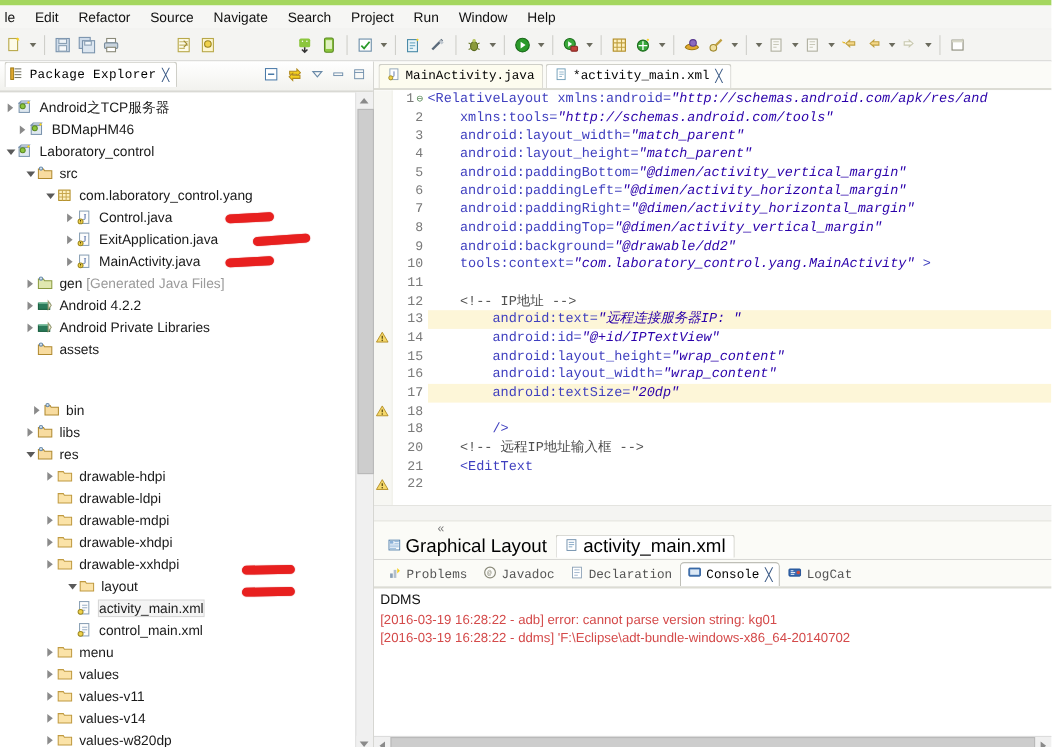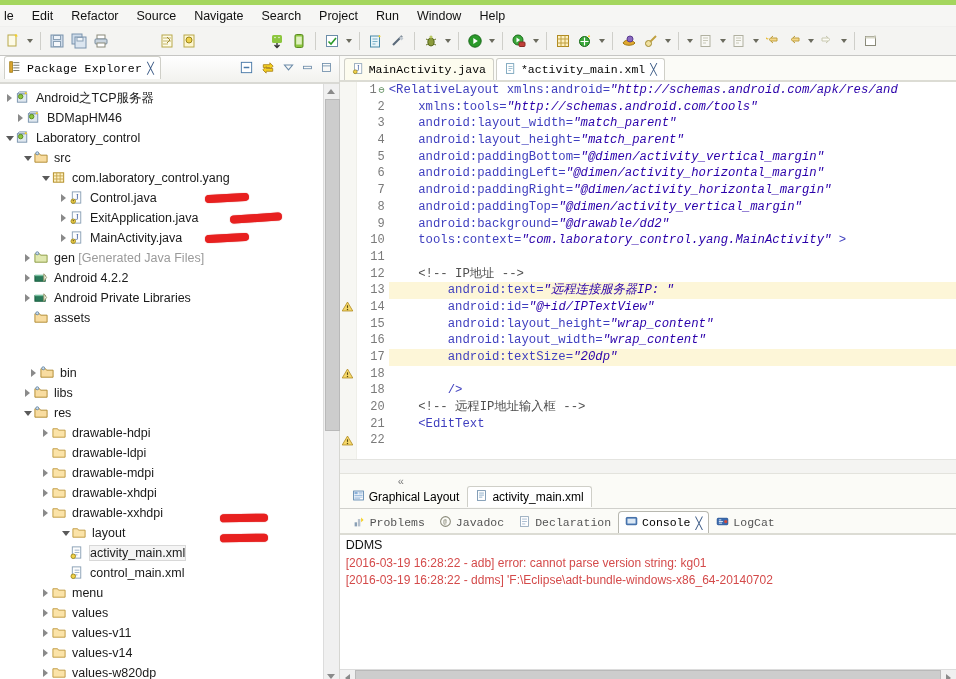--- a/index.html
+++ b/index.html
@@ -107,21 +107,21 @@
   .k{color:#3f3fbf;}           
   .s{color:#2a00aa;font-style:italic;}          
   .cm2{color:#4f4f4f;}
   .hl{background:#fdf6d8;}     
   .warn{position:absolute;left:1px;width:14px;height:14px;}
 
   .ed-bottom{height:34px;background:#fbfbf7;position:relative;border-top:1px solid #e3e3dd;}
   .collapse-ind{position:absolute;left:58px;top:1px;font-size:11px;color:#7a7a7a;}
   .sub-tabs{position:absolute;left:4px;top:12px;display:flex;align-items:flex-end;}
   .sub-tab{
-    display:flex;align-items:center;height:20px;padding:0 7px;font-size:12px;
+    display:flex;height:20px;padding:0 7px;font-size:17px;
     border:1px solid transparent;border-bottom:none;border-radius:3px 3px 0 0;
   }
   .sub-tab.active{background:#fff;border-color:#cfcfc8;}
   .sub-tab .tl{margin-left:4px;}
 
   
   .console{flex:1;display:flex;flex-direction:column;background:#fff;border-top:1px solid #d0d0cc;}
   .cons-tabs{height:24px;display:flex;align-items:flex-end;background:#fbfbf7;padding-left:6px;}
   .cons-tab{
     display:flex;align-items:center;height:21px;padding:0 6px;

